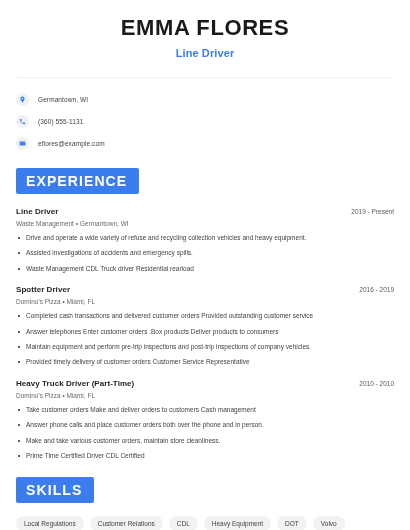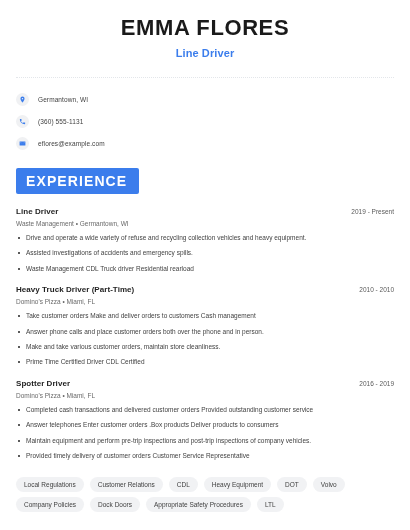--- a/index.html
+++ b/index.html
@@ -210,55 +210,56 @@
       <div class="job">
         <div class="job-head">
           <span class="job-title">Line Driver</span>
           <span class="job-dates">2019 - Present</span>
         </div>
         <div class="job-sub">Waste Management • Germantown, WI</div>
         <ul class="bullets">
           <li>Drive and operate a wide variety of refuse and recycling collection vehicles and heavy equipment.</li>
           <li>Assisted investigations of accidents and emergency spills.</li>
           <li>Waste Management CDL Truck driver Residential rearload</li>
+        </ul>
+      </div>
+
+      <div class="job">
+        <div class="job-head">
+          <span class="job-title">Spotter Driver</span>
+          <span class="job-dates">2016 - 2019</span>
+        </div>
+        <div class="job-sub">Domino's Pizza • Miami, FL</div>
+        <ul class="bullets">
+          <li>Completed cash transactions and delivered customer orders Provided outstanding customer service</li>
+          <li>Answer telephones Enter customer orders .Box products Deliver products to consumers</li>
+          <li>Maintain equipment and perform pre-trip inspections and post-trip inspections of company vehicles.</li>
+          <li>Provided timely delivery of customer orders Customer Service Representative</li>
         </ul>
       </div>
 
       <div class="job">
         <div class="job-head">
           <span class="job-title">Heavy Truck Driver (Part-Time)</span>
           <span class="job-dates">2010 - 2010</span>
         </div>
         <div class="job-sub">Domino's Pizza • Miami, FL</div>
         <ul class="bullets">
           <li>Take customer orders Make and deliver orders to customers Cash management</li>
           <li>Answer phone calls and place customer orders both over the phone and in person.</li>
           <li>Make and take various customer orders, maintain store cleanliness.</li>
           <li>Prime Time Certified Driver CDL Certified</li>
         </ul>
       </div>
 
-      <div class="job">
-        <div class="job-head">
-          <span class="job-title">Spotter Driver</span>
-          <span class="job-dates">2016 - 2019</span>
-        </div>
-        <div class="job-sub">Domino's Pizza • Miami, FL</div>
-        <ul class="bullets">
-          <li>Completed cash transactions and delivered customer orders Provided outstanding customer service</li>
-          <li>Answer telephones Enter customer orders .Box products Deliver products to consumers</li>
-          <li>Maintain equipment and perform pre-trip inspections and post-trip inspections of company vehicles.</li>
-          <li>Provided timely delivery of customer orders Customer Service Representative</li>
-        </ul>
-      </div>
-
     </div>
   </div>
 
   <div class="section">
+    <span class="section-badge">SKILLS</span>
     <div class="skills-wrap">
       <span class="skill-tag">Local Regulations</span>
       <span class="skill-tag">Customer Relations</span>
       <span class="skill-tag">CDL</span>
       <span class="skill-tag">Heavy Equipment</span>
       <span class="skill-tag">DOT</span>
       <span class="skill-tag">Volvo</span>
       <span class="skill-tag">Company Policies</span>
       <span class="skill-tag">Dock Doors</span>
       <span class="skill-tag">Appropriate Safety Procedures</span>

